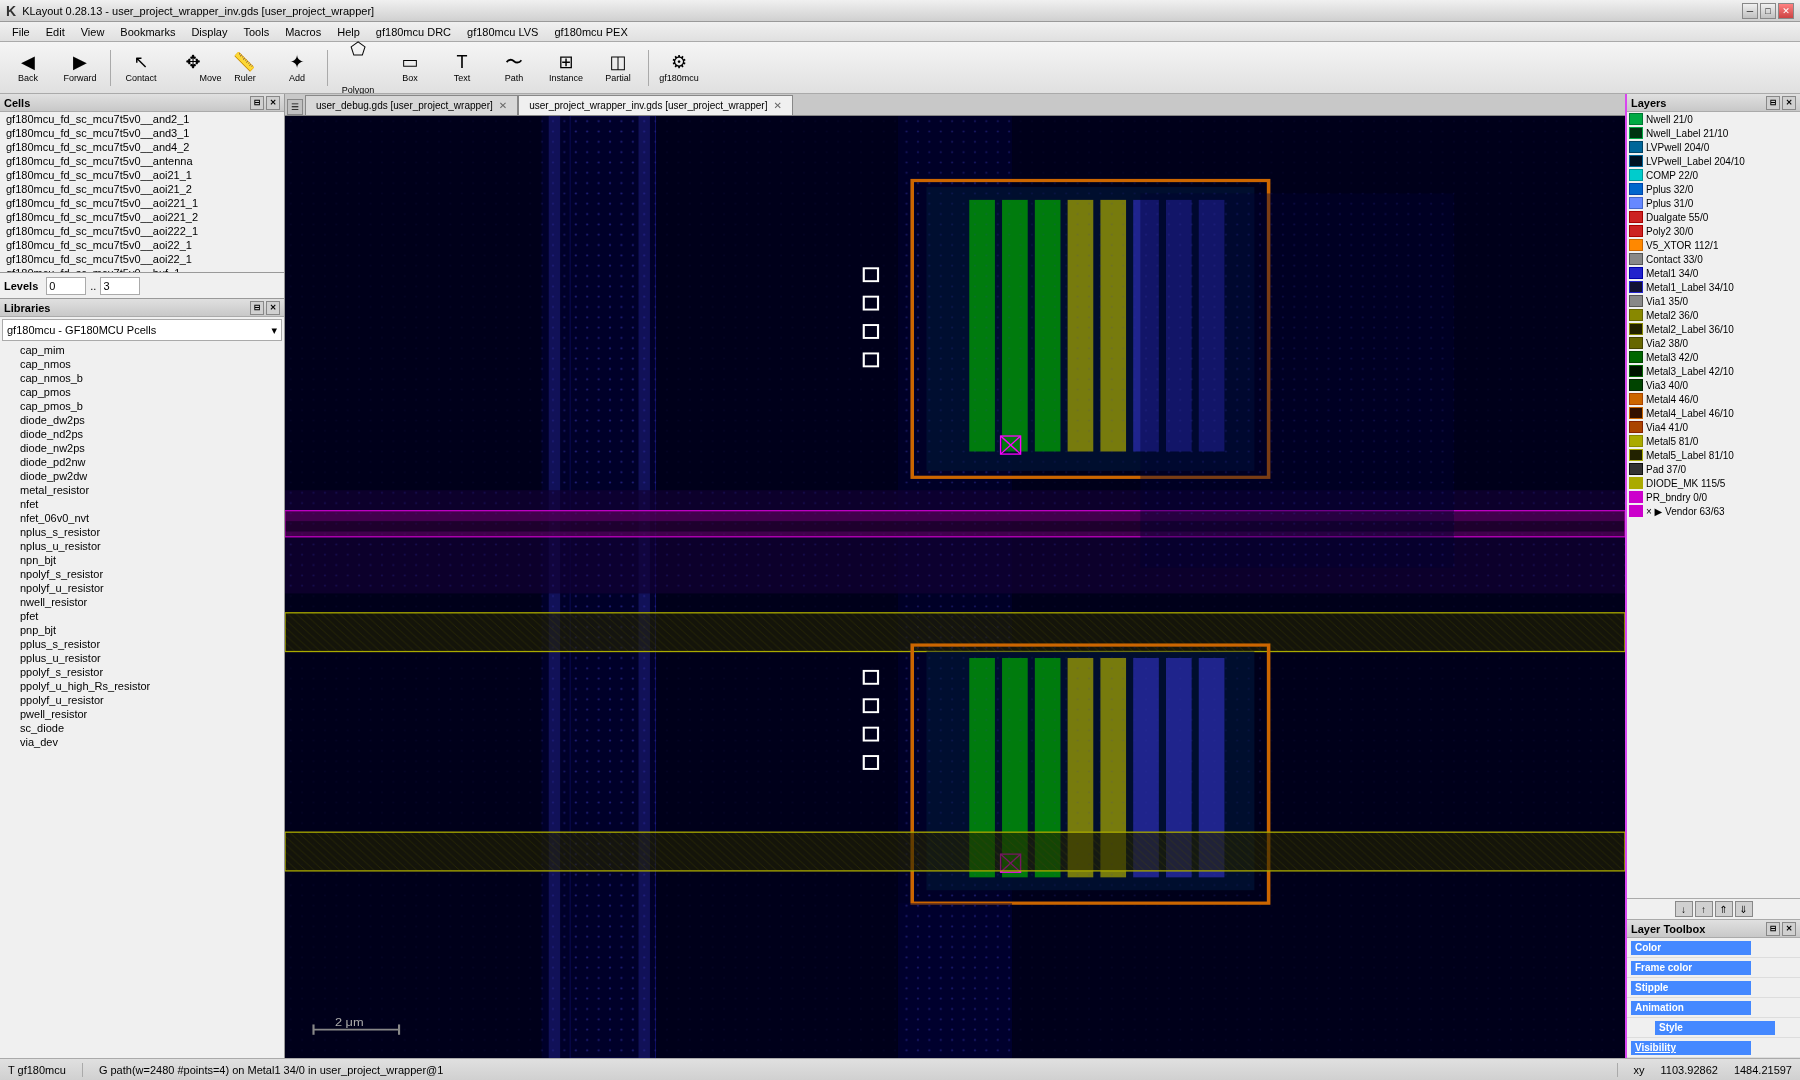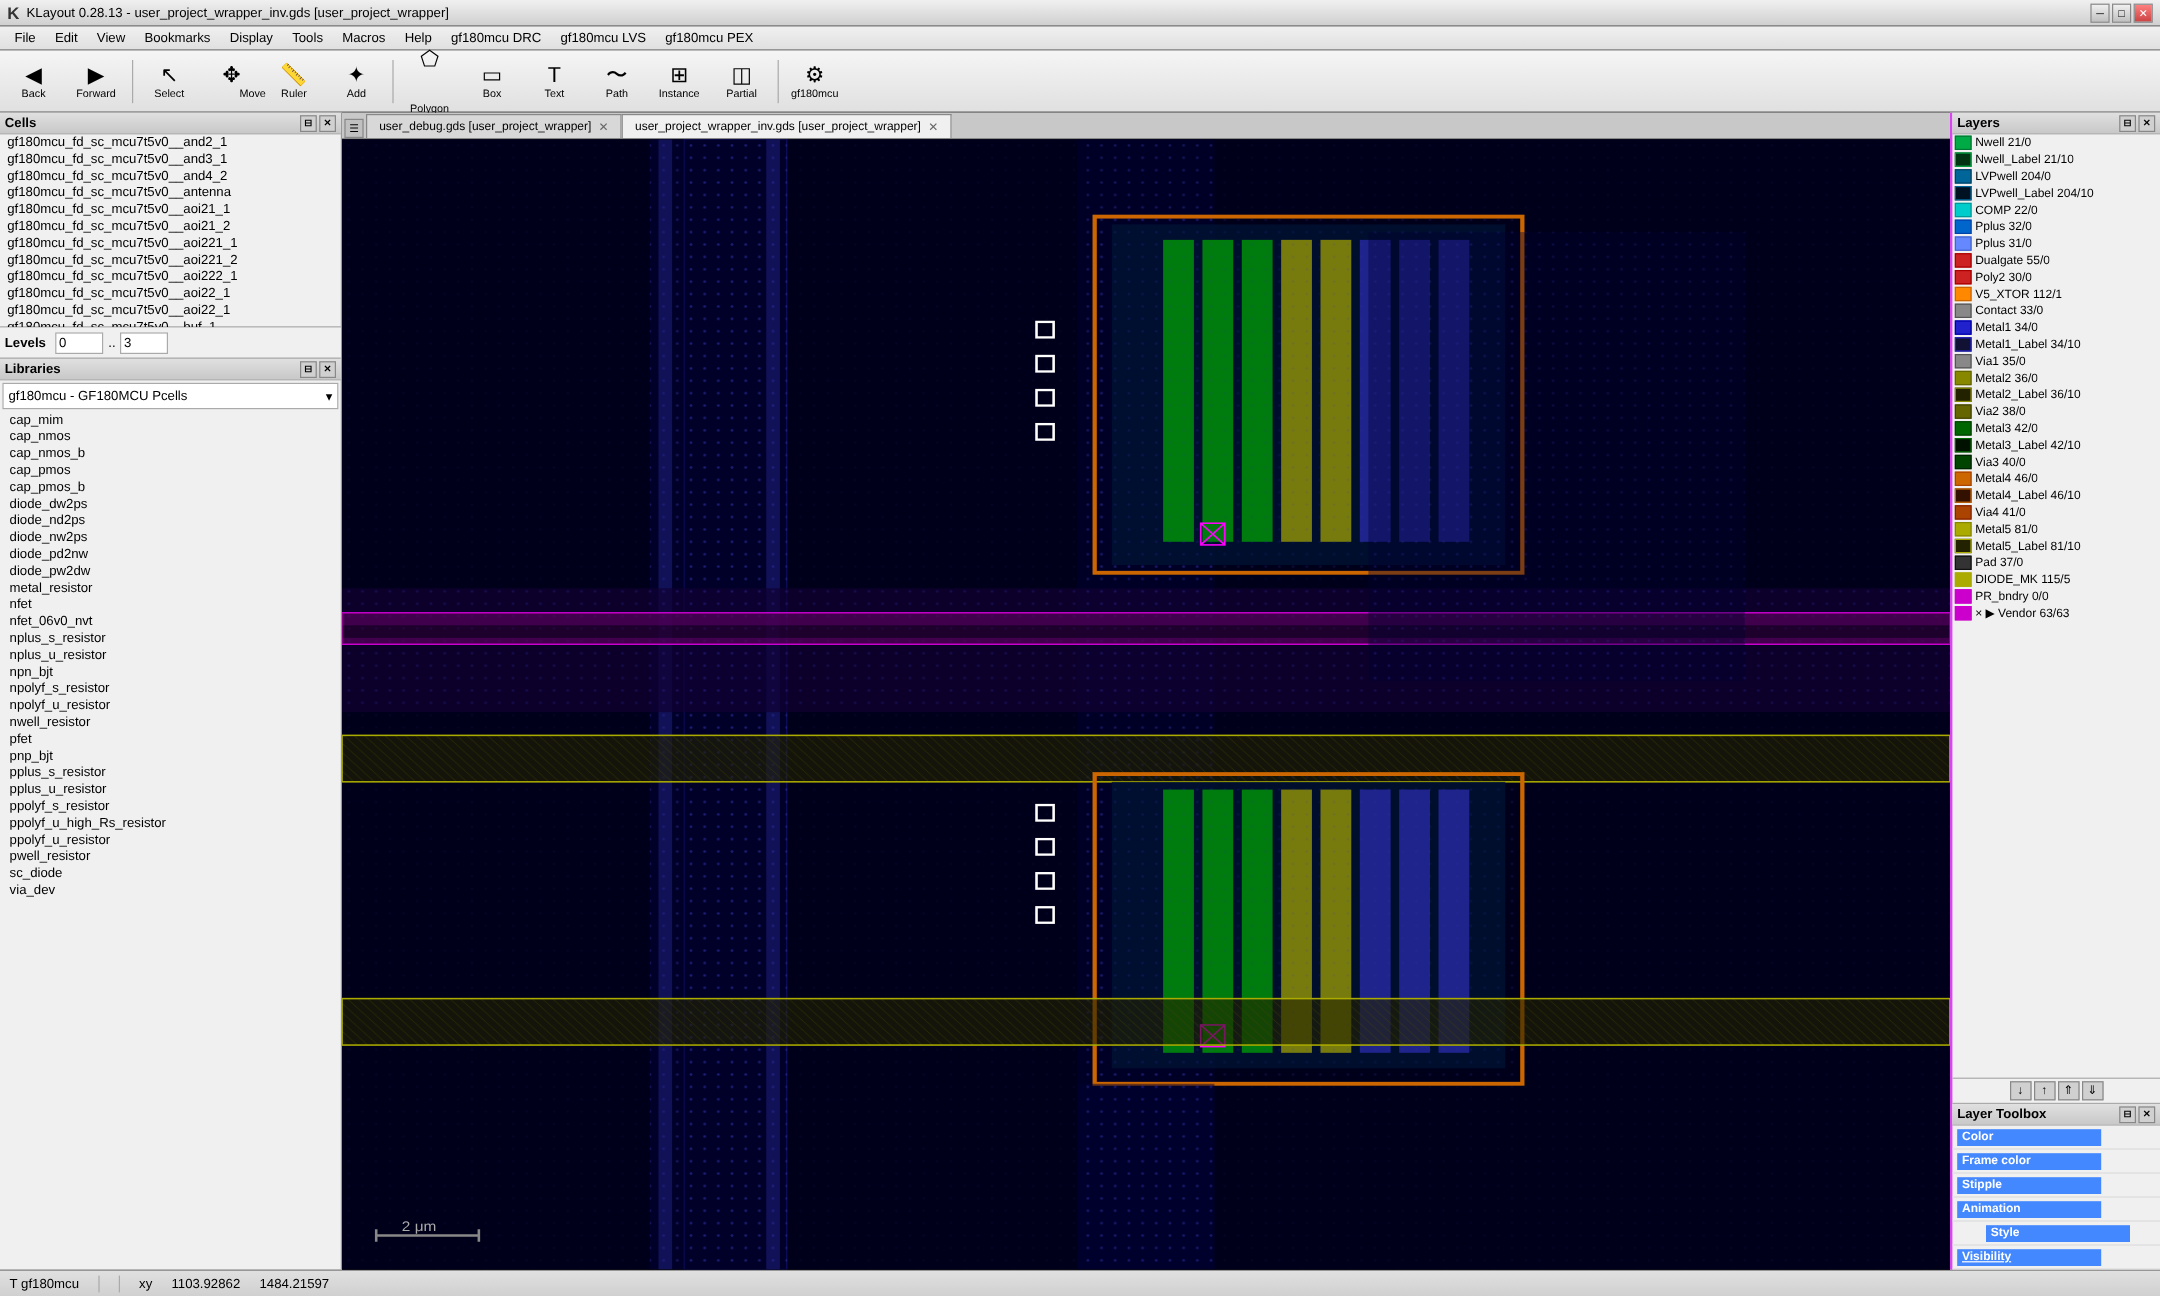--- a/index.html
+++ b/index.html
@@ -138,21 +138,21 @@
     .lib-dropdown {
       height: 22px;
       background: #fff;
       border: 1px solid #aaa;
       margin: 2px 2px;
       font-size: 11px;
       padding: 2px 4px;
       display: flex; align-items: center; justify-content: space-between;
       cursor: pointer;
     }
-    .lib-list { overflow-y: auto; flex: 1; }
+    .lib-list { overflow-y: auto; flex: 1; margin-left: 12px; }
     .lib-item {
       padding: 1px 8px;
       font-size: 11px;
       cursor: pointer;
       white-space: nowrap;
     }
 
     
     #canvas-area {
       flex: 1;
@@ -355,21 +355,21 @@
       <span class="tool-icon">◀</span>
       <span style="font-size: 9px;">Back</span>
     </div>
     <div class="tool-btn">
       <span class="tool-icon">▶</span>
       <span style="font-size: 9px;">Forward</span>
     </div>
     <div class="toolbar-sep"></div>
     <div class="tool-btn">
       <span class="tool-icon">↖</span>
-      <span style="font-size: 9px;">Select</span>
+      <span style="font-size: 9px;">Contact</span>
     </div>
     <div class="tool-btn">
       <span class="tool-icon">✥</span>
       <span style="font-size: 9px; padding-left: 35px;">Move</span>
     </div>
     <div class="tool-btn">
       <span class="tool-icon">📏</span>
       <span style="font-size: 9px;">Ruler</span>
     </div>
     <div class="tool-btn">
@@ -790,17 +790,18 @@
             <div class="toolbox-color-bar" style="background: rgb(68, 136, 255); display: flex; align-items: center; padding: 0px 4px; color: rgb(255, 255, 255); font-size: 10px; font-weight: bold; text-decoration: underline;">Visibility</div>
           </div>
         </div>
     </div>
   </div>
 </div>
 
 <div id="status-bar">
   <span>T  gf180mcu</span>
   <div class="status-sep"></div>
+  <span style="flex:1;">G  path(w=2480 #points=4) on Metal1 34/0 in user_project_wrapper@1</span>
   <div class="status-sep"></div>
   <span>xy</span>
   <span>1103.92862</span>
   <span>1484.21597</span>
 </div>
 
 </body></html>

